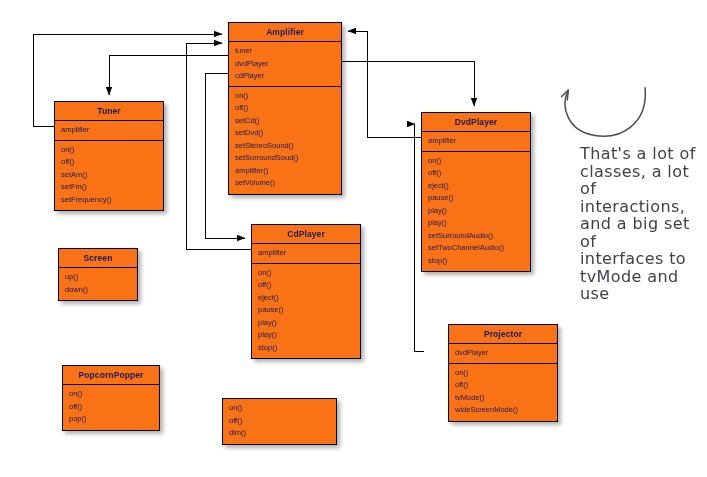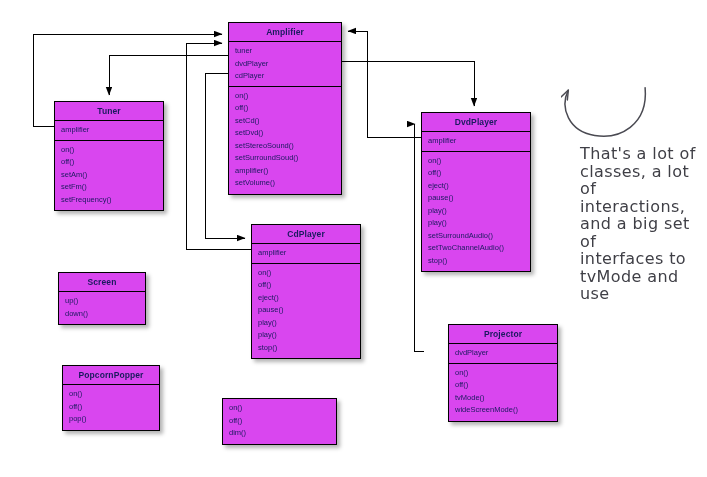--- a/index.html
+++ b/index.html
@@ -19,21 +19,21 @@
     position: absolute;
     left: 0;
     top: 0;
     width: 707px;
     height: 477px;
     pointer-events: none;
   }
   .uml-class {
     position: absolute;
     box-sizing: border-box;
-    background: #d946ef;
+    background: #f97316;
     border: 1px solid #000000;
     box-shadow: 3px 3px 4px rgba(0,0,0,0.30);
     z-index: 5;
   }
   .uml-title {
     text-align: center;
     font-size: 8.5px;
     font-weight: bold;
     color: #1a1a5e;
     padding: 4px 2px 4px 2px;
@@ -173,21 +173,21 @@
       <div class="uml-row">dvdPlayer</div>
     </div>
     <div class="uml-ops">
       <div class="uml-row">on()</div>
       <div class="uml-row">off()</div>
       <div class="uml-row">tvMode()</div>
       <div class="uml-row">wideScreenMode()</div>
     </div>
   </div>
 
-  <div class="uml-class" style="left:58px; top:272px; width:88px;">
+  <div class="uml-class" style="left:58px; top:248px; width:80px;">
     <div class="uml-title">Screen</div>
     <div class="uml-ops">
       <div class="uml-row">up()</div>
       <div class="uml-row">down()</div>
     </div>
   </div>
 
   <div class="uml-class" style="left:62px; top:365px; width:98px;">
     <div class="uml-title">PopcornPopper</div>
     <div class="uml-ops">

